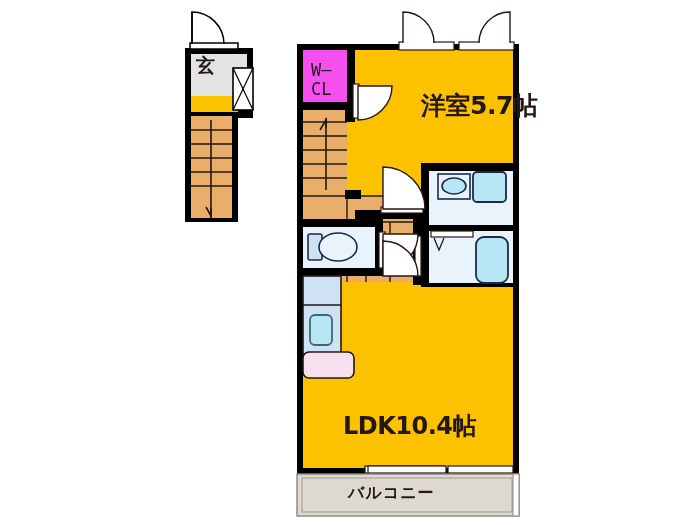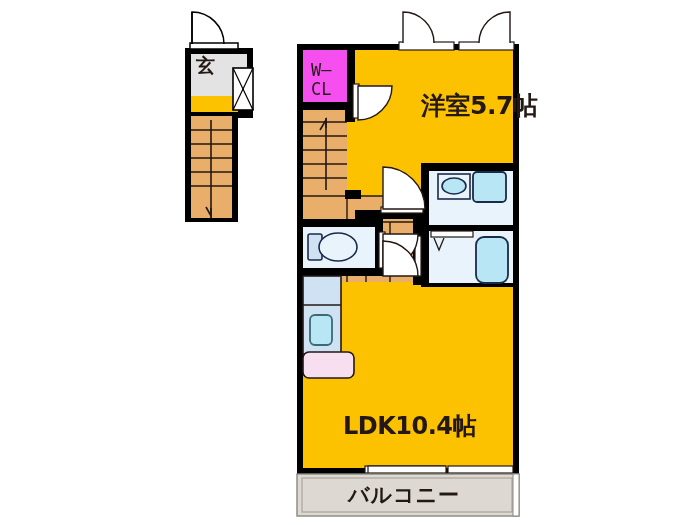--- a/index.html
+++ b/index.html
@@ -58,21 +58,21 @@
   }
   #label-ldk {
     left: 343px;
     top: 370px;
     font-size: 24px;
     margin-top: 44px;
   }
   #label-balcony {
     left: 348px;
     top: 485px;
-    font-size: 21px;
+    font-size: 16px;
     letter-spacing: 1px;
   }
 </style>
 </head>
 <body>
 
 <div id="floorplan">
 
   <svg class="layer" viewBox="0 0 700 525">
 

